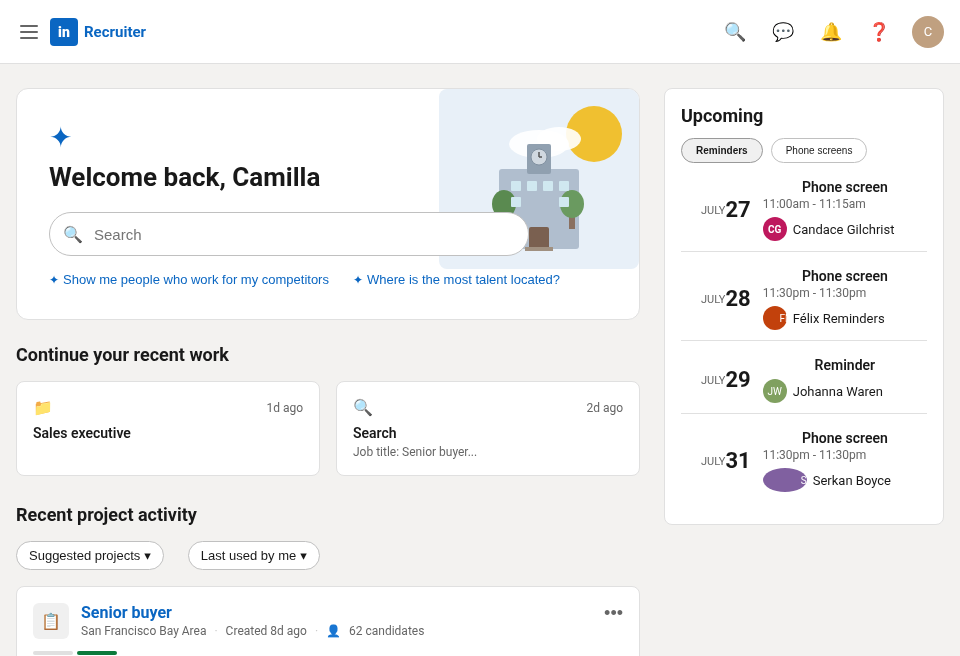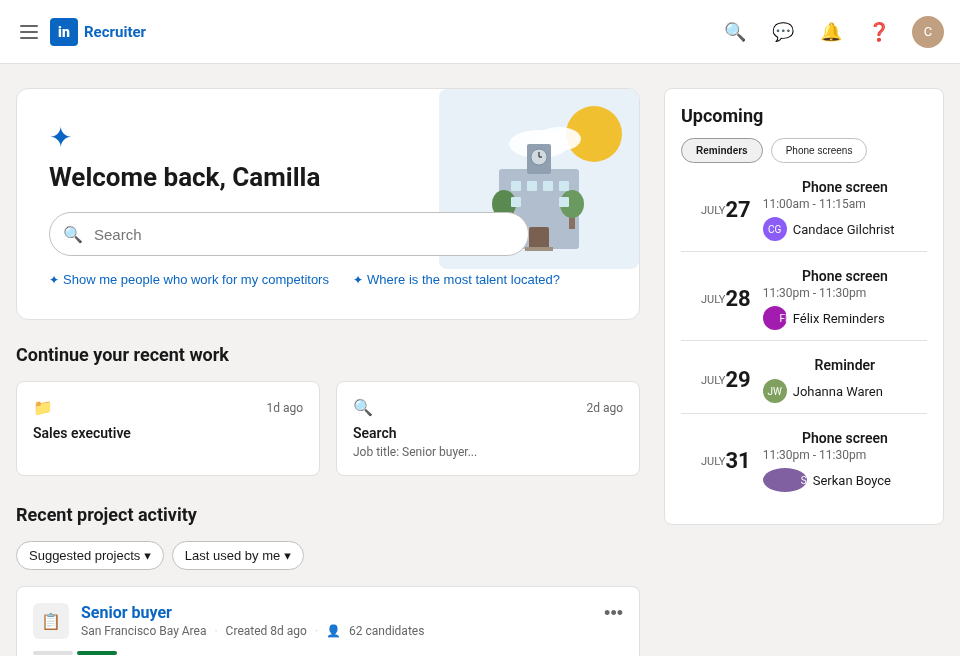--- a/index.html
+++ b/index.html
@@ -93,21 +93,21 @@
       flex: 1;
       cursor: pointer;
     }
     .work-card-header { display: flex; align-items: center; justify-content: space-between; margin-bottom: 8px; }
     .work-card-icon { color: #666; font-size: 16px; }
     .work-card-time { color: #666; font-size: 12px; }
     .work-card-title { font-weight: 600; font-size: 14px; margin-bottom: 4px; }
     .work-card-sub { color: #666; font-size: 12px; white-space: nowrap; overflow: hidden; text-overflow: ellipsis; }
 
     
-    .filter-row { display: flex; gap: 8px; margin-bottom: 16px; }
+    .filter-row { display: flex; gap: 24px; margin-bottom: 16px; }
     .filter-btn {
       display: flex;
       align-items: center;
       gap: 4px;
       padding: 6px 12px;
       border: 1px solid #c0c0c0;
       border-radius: 20px;
       background: #fff;
       font-size: 13px;
       cursor: pointer;
@@ -354,39 +354,39 @@
       <div class="event-group">
         <div class="event-date-row">
           <div class="event-date-label">
             <span class="event-month">July</span>
             <span class="event-day">27</span>
           </div>
           <div class="event-detail">
             <div class="event-type">Phone screen</div>
             <div class="event-time">11:00am - 11:15am</div>
             <div class="event-person">
-              <div class="event-avatar" style="background:#8b5cf6;">CG</div>
+              <div class="event-avatar" style="background:#be185d;font-weight:bold;">CG</div>
               <span>Candace Gilchrist</span>
             </div>
           </div>
         </div>
         <hr class="divider">
       </div>
 
       <div class="event-group">
         <div class="event-date-row">
           <div class="event-date-label">
             <span class="event-month">July</span>
             <span class="event-day">28</span>
           </div>
           <div class="event-detail">
             <div class="event-type">Phone screen</div>
             <div class="event-time">11:30pm - 11:30pm</div>
             <div class="event-person">
-              <div class="event-avatar" style="background:#a21caf;padding-left:24px;">FM</div>
+              <div class="event-avatar" style="background:#c2410c;padding-left:24px;">FM</div>
               <span>Félix Reminders</span>
             </div>
           </div>
         </div>
         <hr class="divider">
       </div>
 
       <div class="event-group">
         <div class="event-date-row">
           <div class="event-date-label">

